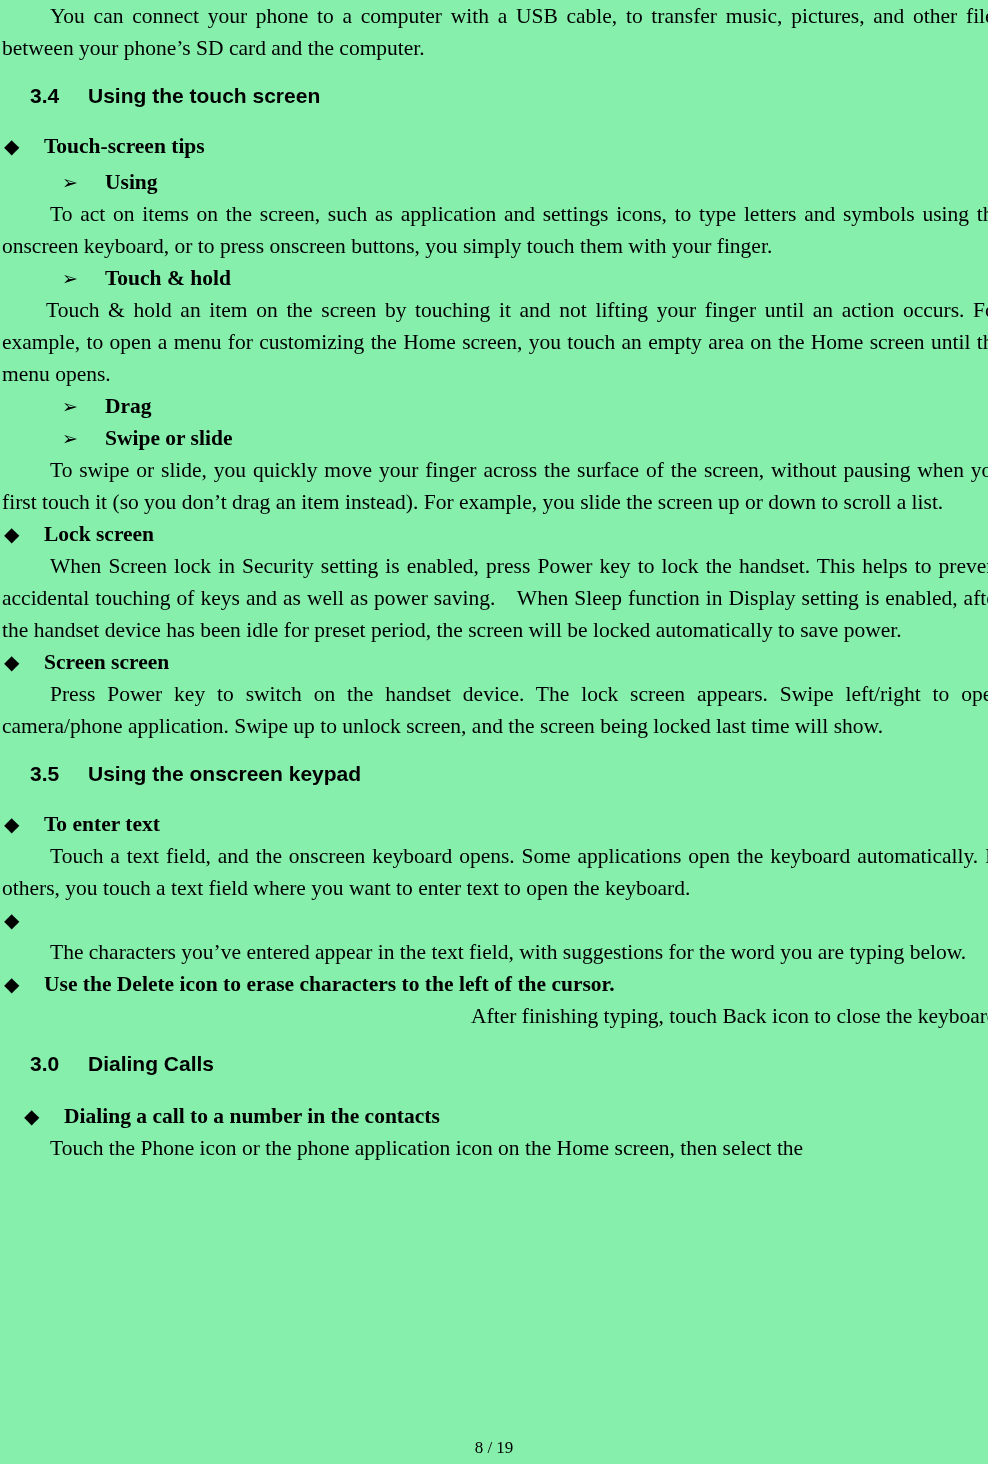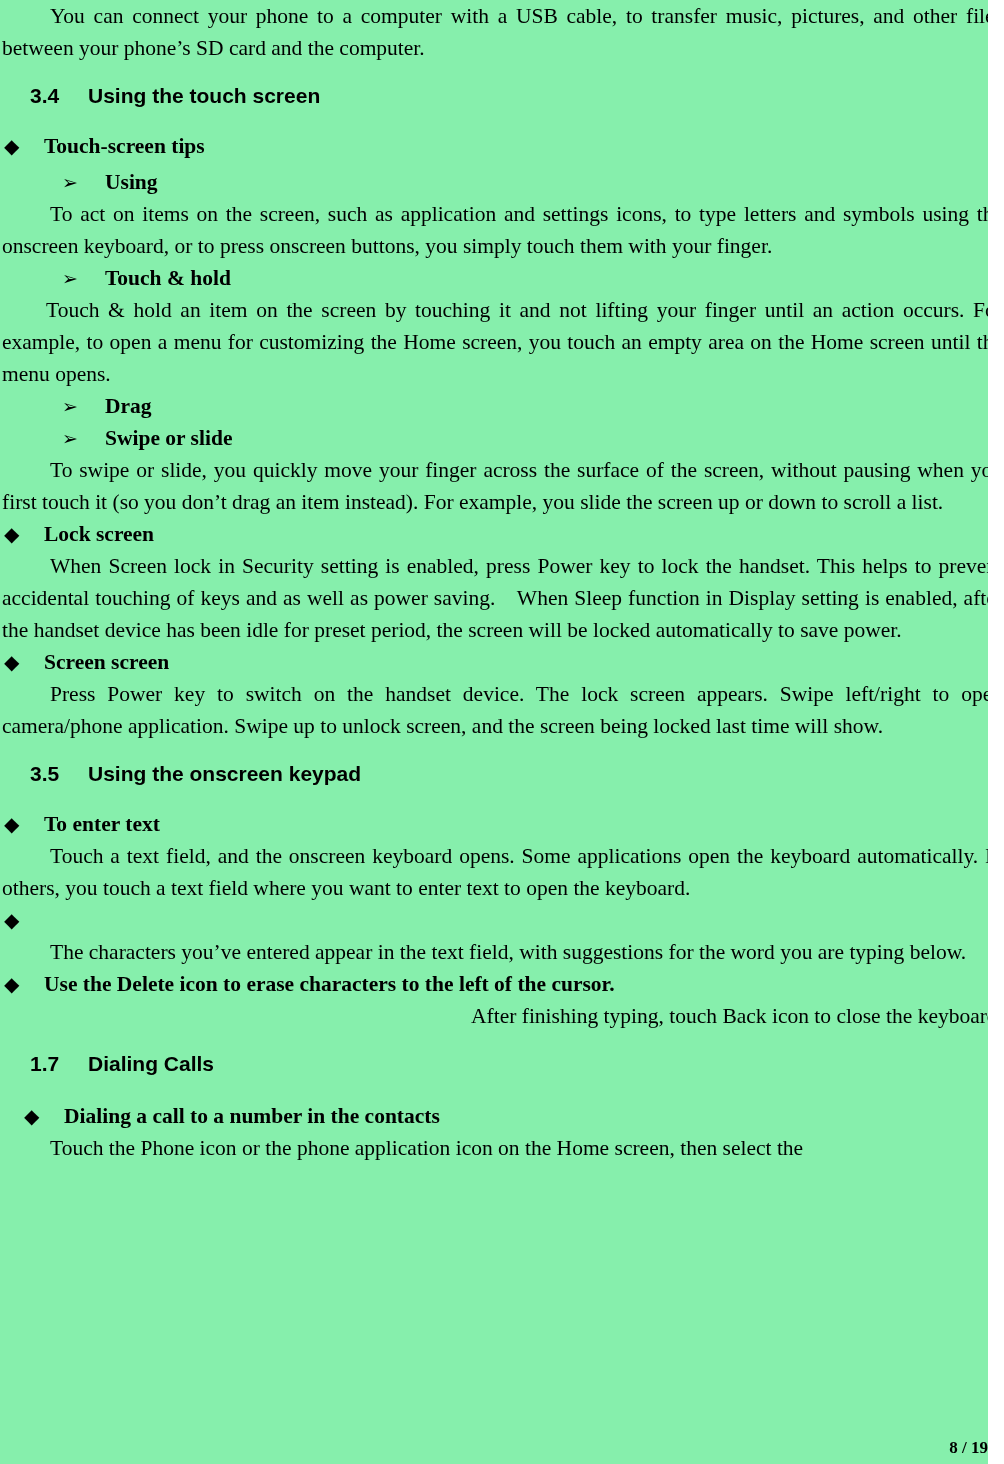--- a/index.html
+++ b/index.html
@@ -113,23 +113,23 @@
   .sp8  { height: 8px; }
   .sp10 { height: 10px; }
   .sp12 { height: 12px; }
 
   
   .footer {
     position: absolute;
     left: 0;
     right: 0;
     bottom: 6px;
-    text-align: right;
-    font-family: "Liberation Serif", "DejaVu Serif", serif;
-    font-weight: bold;
+    text-align: center;
+    font-family: "Liberation Serif", "DejaVu Serif", serif;
+    font-weight: normal;
     font-size: 17px;
     line-height: 20px;
   }
 </style>
 </head>
 <body>
 
 <div class="page">
   <div class="content">
 
@@ -211,21 +211,21 @@
 
     <h3 class="h-diamond">
         <span class="mark">◆</span>
         <span>Use the Delete icon to erase characters to the left of the cursor.</span>
       </h3>
 
     <p class="para last-left indent-sm">After finishing typing, touch Back icon to close the keyboard.</p>
 
     <div class="sp8"></div>
 
-    <h2 class="h-section"><span class="num">1.7</span><span>Dialing Calls</span></h2>
+    <h2 class="h-section"><span class="num">3.0</span><span>Dialing Calls</span></h2>
 
     <div class="sp12"></div>
 
     <h3 class="h-diamond shift">
         <span class="mark">◆</span>
         <span>Dialing a call to a number in the contacts</span>
       </h3>
 
     <p class="para indent">Touch the Phone icon or the phone application icon on the Home screen, then select the</p>
 

